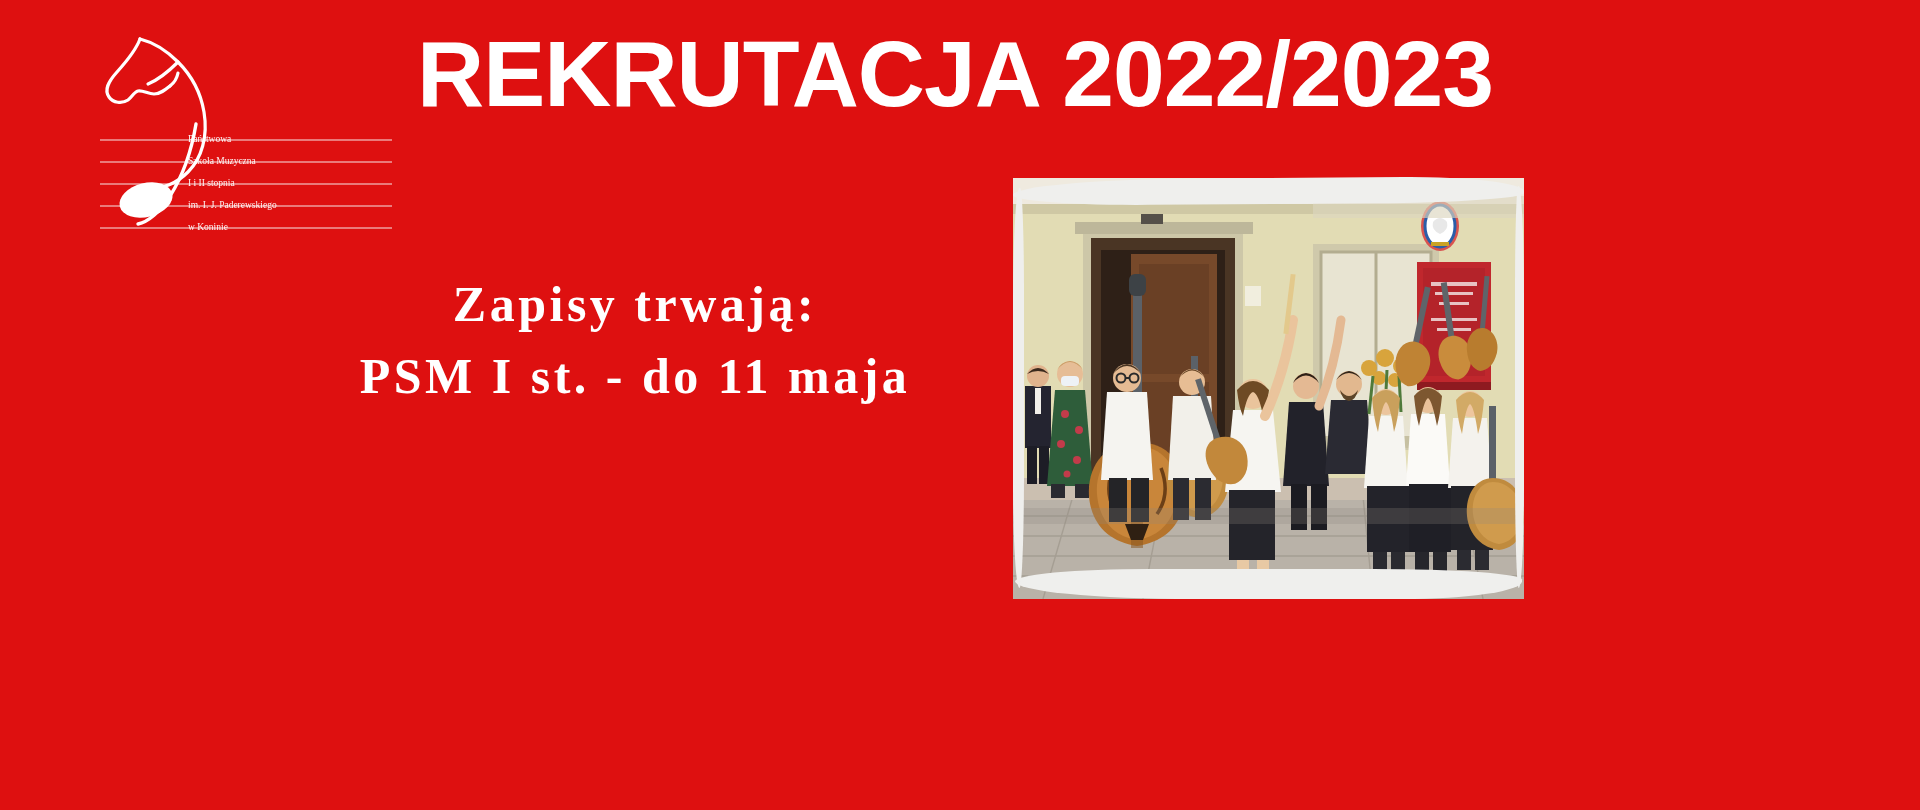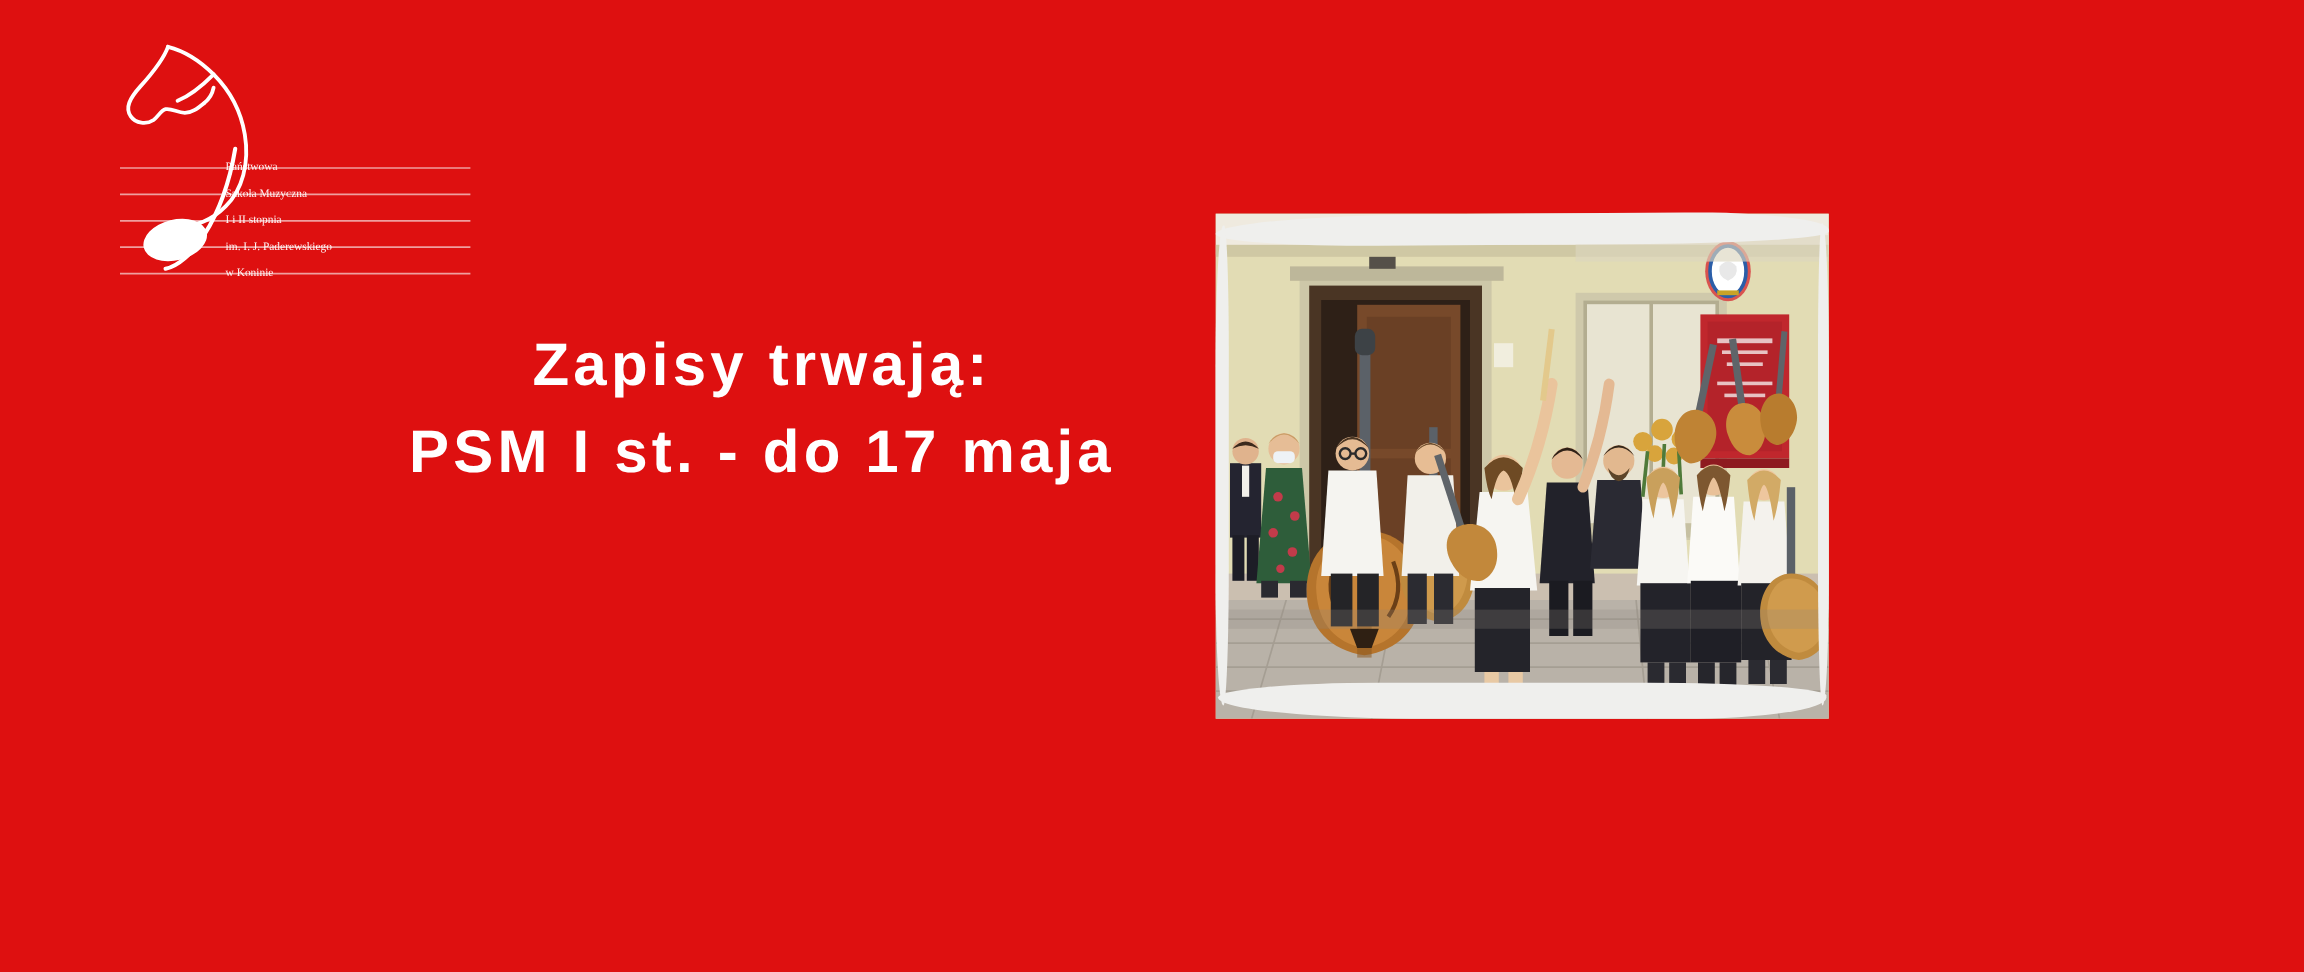--- a/index.html
+++ b/index.html
@@ -46,20 +46,21 @@
     position: absolute;
     left: 130px;
     top: 272px;
     width: 1010px;
     text-align: center;
     color: #ffffff;
     font-size: 50px;
     font-weight: bold;
     letter-spacing: 3.5px;
     line-height: 64px;
+    font-family: Liberation Serif, serif;
   }
   #body-text .line { white-space: nowrap; }
   #body-text .line.first { margin-bottom: 8px; }
 
   
   #photo-frame {
     position: absolute;
     left: 1013px;
     top: 178px;
     width: 511px;
@@ -130,24 +131,25 @@
       <g fill="#ffffff" font-family="Liberation Serif, serif" font-size="9.5" opacity="0.95">
         <text x="92" y="114">Państwowa</text>
         <text x="92" y="136">Szkoła Muzyczna</text>
         <text x="92" y="158">I i II stopnia</text>
         <text x="92" y="180">im. I. J. Paderewskiego</text>
         <text x="92" y="202">w Koninie</text>
       </g>
     </svg>
   </div>
 
+  <div id="headline">REKRUTACJA 2022/2023</div>
 
   <div id="body-text">
     <div class="line first">Zapisy trwają:</div>
-    <div class="line">PSM I st. - do 17 maja</div>
+    <div class="line">PSM I st. - do 11 maja</div>
   </div>
 
   <div id="photo-frame">
     <div id="photo">
       <svg width="511" height="421" viewBox="0 0 511 421">
 
         <rect x="0" y="0" width="511" height="330" fill="#e2dcb4"></rect>
         <rect x="0" y="0" width="511" height="34" fill="#efeadf"></rect>
         <rect x="0" y="26" width="511" height="10" fill="#cfc8a4"></rect>
 

